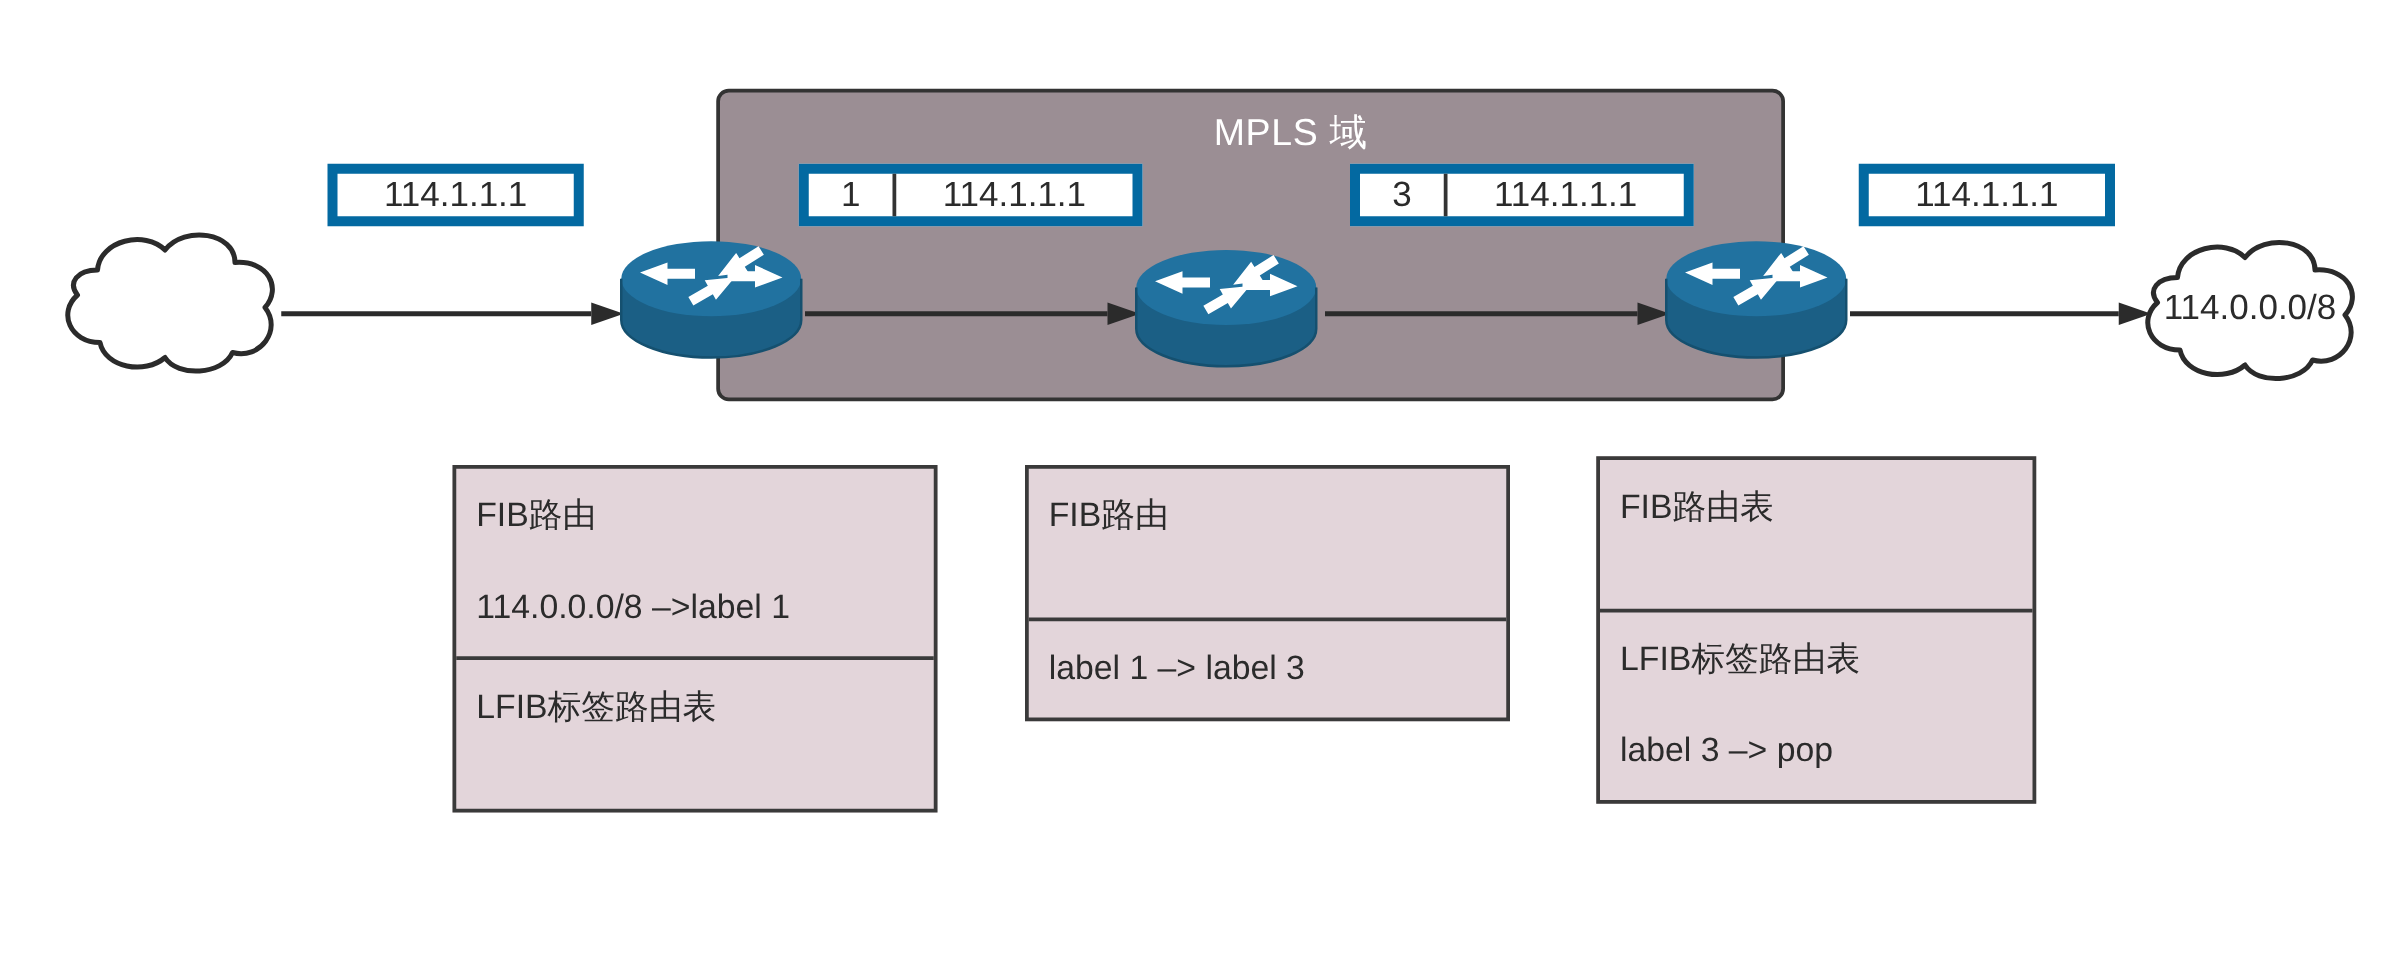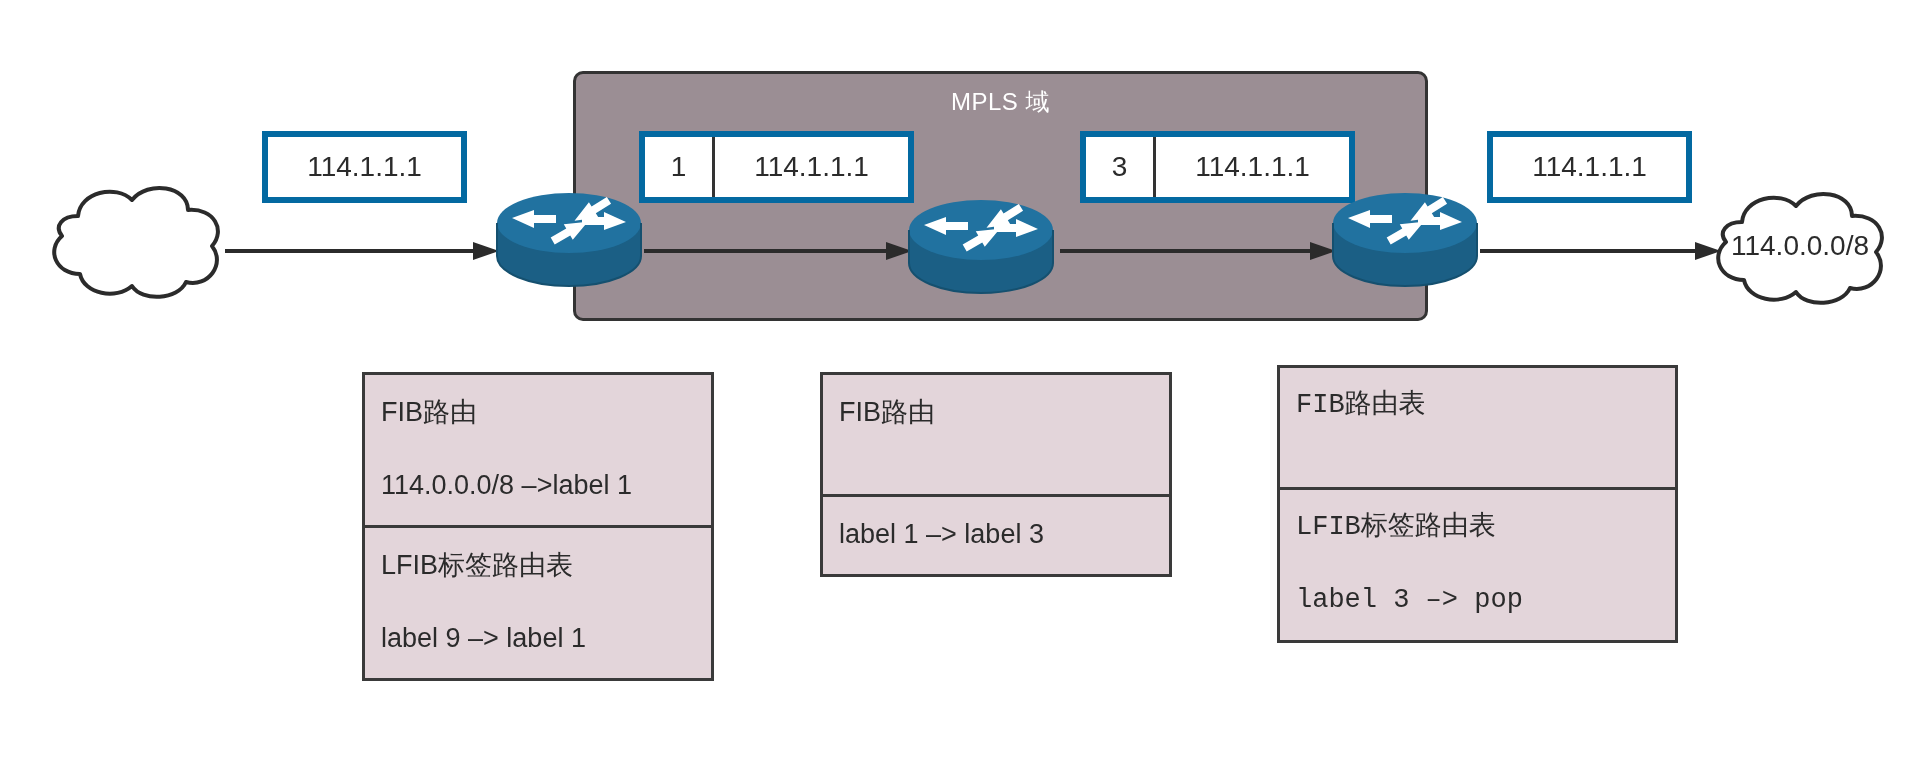--- a/index.html
+++ b/index.html
@@ -28,23 +28,24 @@
     border-radius: 10px;
     box-sizing: border-box;
   }
   .mpls-domain-label {
     position: absolute;
     left: 0;
     top: 12px;
     width: 100%;
     text-align: center;
     color: #ffffff;
-    font-size: 24px;
+    font-size: 30px;
     letter-spacing: 0.5px;
     white-space: nowrap;
+    padding-left: 32px;
   }
 
   
   .cloud {
     position: absolute;
   }
   .cloud svg { display: block; }
   .cloud-text {
     position: absolute;
     left: 0;
@@ -59,24 +60,24 @@
     text-align: center;
     pointer-events: none;
   }
   #cloud-left  { left: 36px;   top: 176px; width: 200px; height: 126px; }
   #cloud-right { left: 1700px; top: 182px; width: 200px; height: 126px; }
 
   
   .pktbox {
     position: absolute;
     display: flex;
-    border: 6px solid #0369a1;
+    border: 8px solid #0369a1;
     background: #ffffff;
     box-sizing: border-box;
-    height: 72px;
+    height: 50px;
   }
   .pktcell {
     display: flex;
     align-items: center;
     justify-content: center;
     font-size: 28px;
     box-sizing: border-box;
     white-space: nowrap;
   }
   .pktcell.label-part {
@@ -105,40 +106,40 @@
   .link { position: absolute; height: 22px; }
   .link svg { display: block; overflow: visible; }
   #link-cloud-r1 { left: 225px;  top: 240px; width: 278px; }
   #link-r1-r2    { left: 644px;  top: 240px; width: 272px; }
   #link-r2-r3    { left: 1060px; top: 240px; width: 280px; }
   #link-r3-cloud { left: 1480px; top: 240px; width: 245px; }
 
   
   .routing-table {
     position: absolute;
-    width: 352px;
+    width: 388px;
     background: #e3d5da;
     border: 3px solid #3a3a3a;
     box-sizing: border-box;
   }
   .rt-section {
     padding: 22px 16px 24px 16px;
     box-sizing: border-box;
   }
   .rt-section.top { border-bottom: 3px solid #3a3a3a; }
   .rt-line {
     font-size: 27px;
     line-height: 1.15;
     white-space: nowrap;
   }
   .rt-line.heading { margin-bottom: 42px; }
 
   #table-r1 { left: 362px;  top: 372px; }
   #table-r2 { left: 820px;  top: 372px; }
-  #table-r3 { left: 1277px; top: 365px; width: 401px; font-family: Liberation Mono, monospace; }
+  #table-r3 { left: 1277px; top: 365px; width: 352px; }
 </style>
 </head>
 <body>
 
 <div class="mpls-domain">
   <div class="mpls-domain-label">MPLS 域</div>
 </div>
 
 <div class="cloud" id="cloud-left">
   <svg width="200" height="126" viewBox="0 0 200 126">
@@ -248,21 +249,20 @@
   </svg>
 </div>
 
 <div class="routing-table" id="table-r1">
   <div class="rt-section top">
     <div class="rt-line heading">FIB路由</div>
     <div class="rt-line">114.0.0.0/8 –&gt;label 1</div>
   </div>
   <div class="rt-section">
     <div class="rt-line heading">LFIB标签路由表</div>
-    <div class="rt-line">label 9 –&gt; label 1</div>
   </div>
 </div>
 
 <div class="routing-table" id="table-r2">
   <div class="rt-section top">
     <div class="rt-line heading">FIB路由</div>
   </div>
   <div class="rt-section">
     <div class="rt-line">label 1 –&gt; label 3</div>
   </div>

